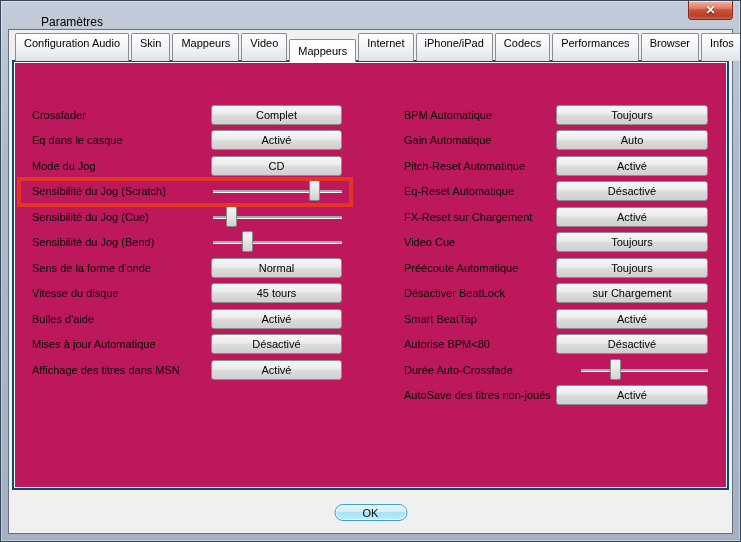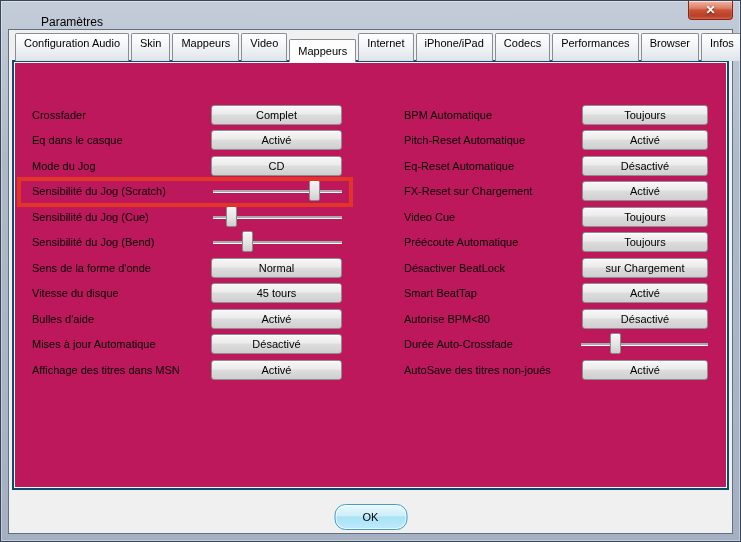--- a/index.html
+++ b/index.html
@@ -60,41 +60,41 @@
   }
   .opt-label{font-size:11px;color:#000;white-space:nowrap;}
   .opt-btn{
     width:131px;height:20px;flex:0 0 auto;
     border:1px solid #8e8e8e;border-radius:3px;
     background:linear-gradient(#f7f7f7,#ebebeb 45%,#dddddd 50%,#cfcfcf);
     box-shadow:inset 0 1px 0 rgba(255,255,255,.9);
     font-size:11px;color:#000;cursor:pointer;
     font-family:"Liberation Sans", sans-serif;padding:0 16px;
   }
-  .col-right .opt-btn{width:126px;}
+  .col-right .opt-btn{width:152px;}
   .slider{position:relative;width:129px;height:24px;flex:0 0 auto;cursor:pointer;}
   .col-right .slider{width:127px;}
   .slider .track{
     position:absolute;left:0;right:0;top:11px;height:2px;
     background:#a9a9a9;box-shadow:0 1px 0 #ffffff;
   }
   .slider .thumb{
     position:absolute;top:1px;width:11px;height:21px;
     border:1px solid #8a8a8a;border-radius:2px;
     background:linear-gradient(#f6f6f6,#e4e4e4 55%,#cfcfcf);
     box-shadow:inset 0 1px 0 #fff;
   }
   .red-box{
     position:absolute;left:-15px;right:-11px;top:-2px;bottom:-3px;
     border:4px solid var(--highlight-red,#e23427);
     pointer-events:none;z-index:5;
   }
   .ok-btn{
     position:absolute;left:50%;transform:translateX(-50%);top:474px;
-    width:73px;height:26px;
+    width:73px;height:17px;
     border:1px solid var(--ok-border,#3da0cc);border-radius:11px;
     background:linear-gradient(#eaf8fd,#cdeefa 45%,#a8e2f6 50%,#bfeafa);
     box-shadow:inset 0 0 0 1px rgba(255,255,255,.85);
     font-size:11px;color:#000;cursor:pointer;
     font-family:"Liberation Sans", sans-serif;
   }
 </style>
 </head>
 <body>
 
@@ -176,20 +176,24 @@
             <span class="opt-label">Affichage des titres dans MSN</span>
             <button class="opt-btn">Activé</button>
           </div>
         </div>
       <div class="col col-right">
           <div class="row">
             <span class="opt-label">BPM Automatique</span>
             <button class="opt-btn">Toujours</button>
           </div>
           <div class="row">
+            <span class="opt-label">Gain Automatique</span>
+            <button class="opt-btn">Auto</button>
+          </div>
+          <div class="row">
             <span class="opt-label">Pitch-Reset Automatique</span>
             <button class="opt-btn">Activé</button>
           </div>
           <div class="row">
             <span class="opt-label">Eq-Reset Automatique</span>
             <button class="opt-btn">Désactivé</button>
           </div>
           <div class="row">
             <span class="opt-label">FX-Reset sur Chargement</span>
             <button class="opt-btn">Activé</button>

